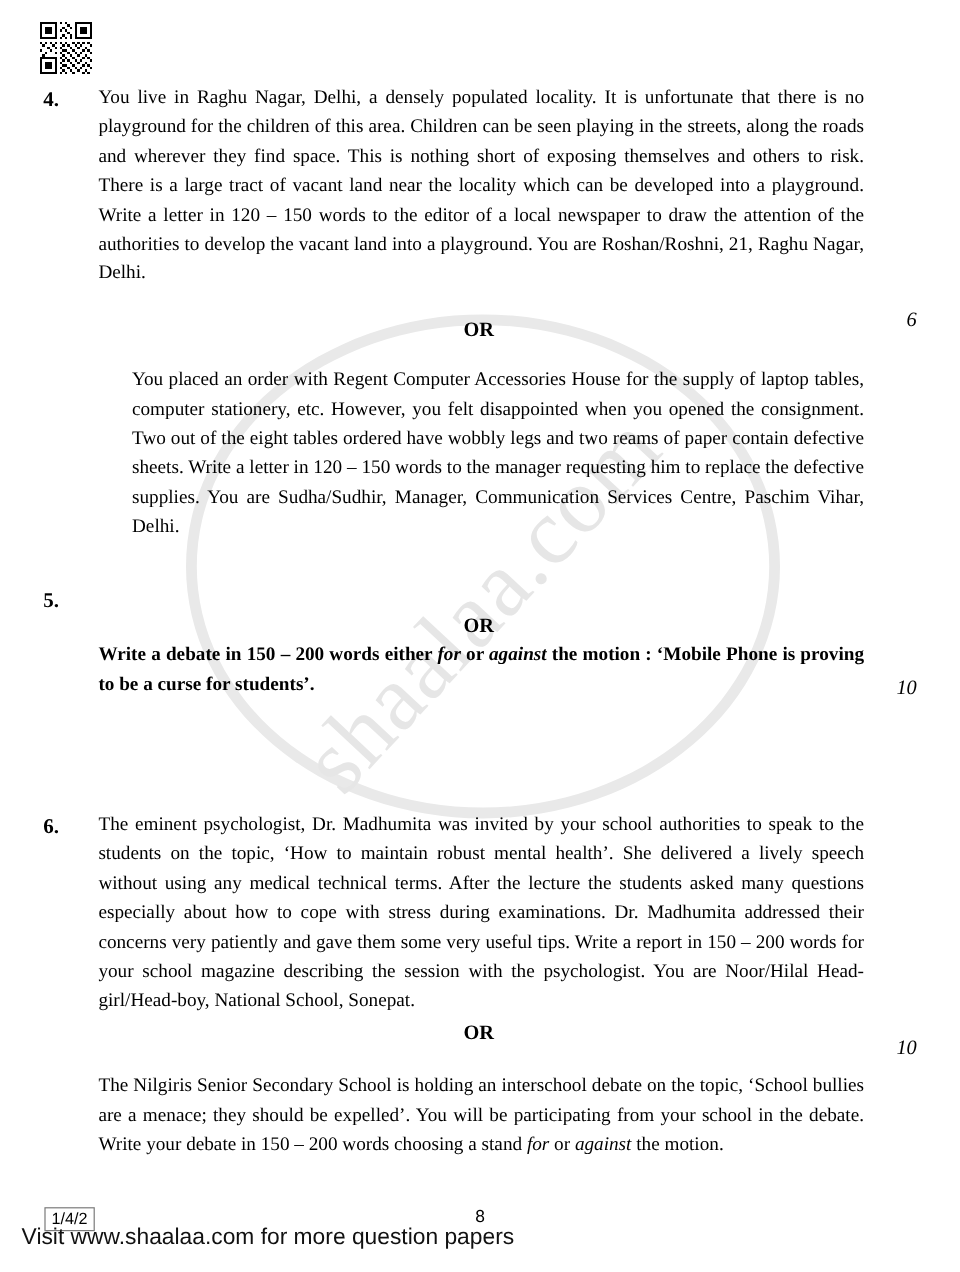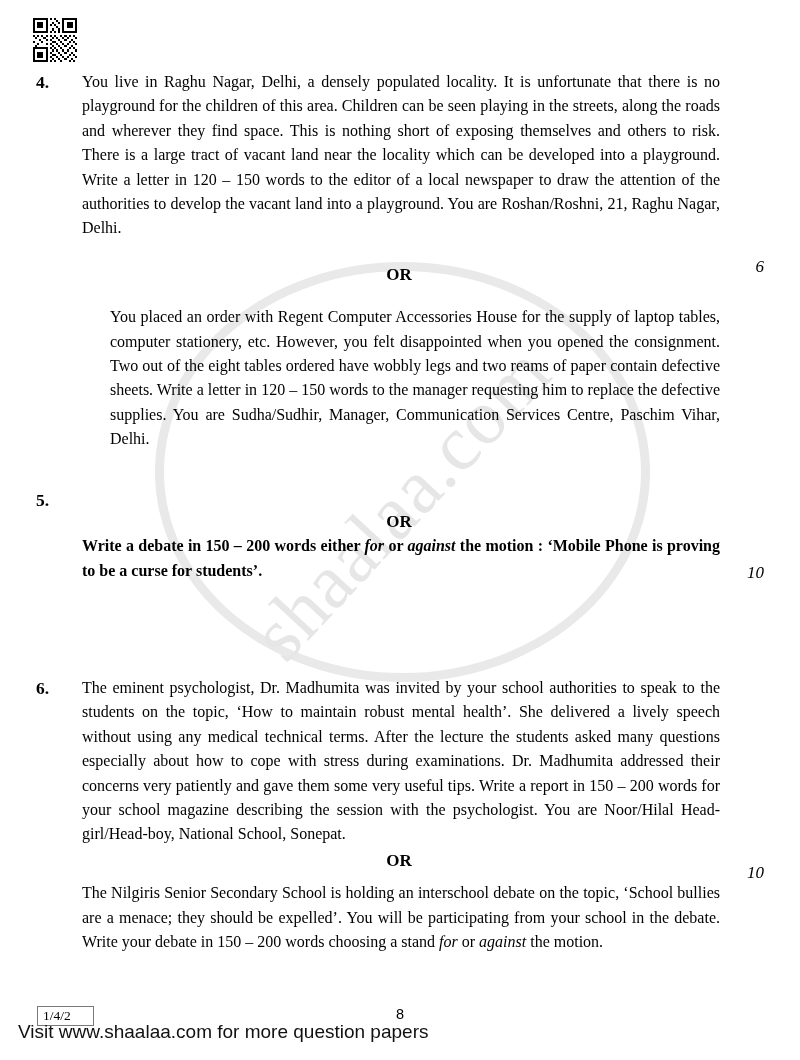--- a/index.html
+++ b/index.html
@@ -121,24 +121,24 @@
   }
 
   em.it { font-style: italic; }
 
   
   .code-box {
     position: absolute;
     left: 37px;
     top: 1006px;
     border: 1px solid #7a7a7a;
-    padding: 1px 22px 2px 5px;
+    padding: 1px 5px 2px 5px;
     font-size: 13.5px;
     line-height: 15px;
-    font-family: Liberation Serif, serif;
+    font-family: Liberation Sans, sans-serif;
     background: transparent;
     z-index: 4;
   }
   .page-no {
     position: absolute;
     left: 0;
     top: 1006px;
     width: 800px;
     text-align: center;
     font-size: 14.5px;
@@ -308,21 +308,21 @@
       </div>
     </div>
 
     <div class="qblock" style="position:absolute; left:0; top:676px; width:800px;">
       <div class="qrow">
         <span class="qnum">6.</span>
         <p class="qtext">The eminent psychologist, Dr. Madhumita was invited by your school authorities to speak to the students on the topic, ‘How to maintain robust mental health’. She delivered a lively speech without using any medical technical terms. After the lecture the students asked many questions especially about how to cope with stress during examinations. Dr. Madhumita addressed their concerns very patiently and gave them some very useful tips. Write a report in 150 – 200 words for your school magazine describing the session with the psychologist. You are Noor/Hilal Head-girl/Head-boy, National School, Sonepat.</p>
         <span class="marks" style="top:185px;">10</span>
       </div>
       <div class="or" style="margin-top:2px;">OR</div>
-      <div class="qrow" style="margin-top:8px;">
+      <div class="qrow" style="margin-top:20px;">
         <p class="qtext"><span>The Nilgiris Senior Secondary School is holding an interschool debate on the topic, ‘School bullies are a menace; they should be expelled’. You will be participating from your school in the debate. Write your debate in 150 – 200 words choosing a stand </span><em class="it">for</em><span> or </span><em class="it">against</em><span> the motion.</span></p>
       </div>
     </div>
 
   </div>
 
   <div class="code-box">1/4/2</div>
   <div class="page-no">8</div>
   <div class="visit-bar">Visit www.shaalaa.com for more question papers</div>
 

